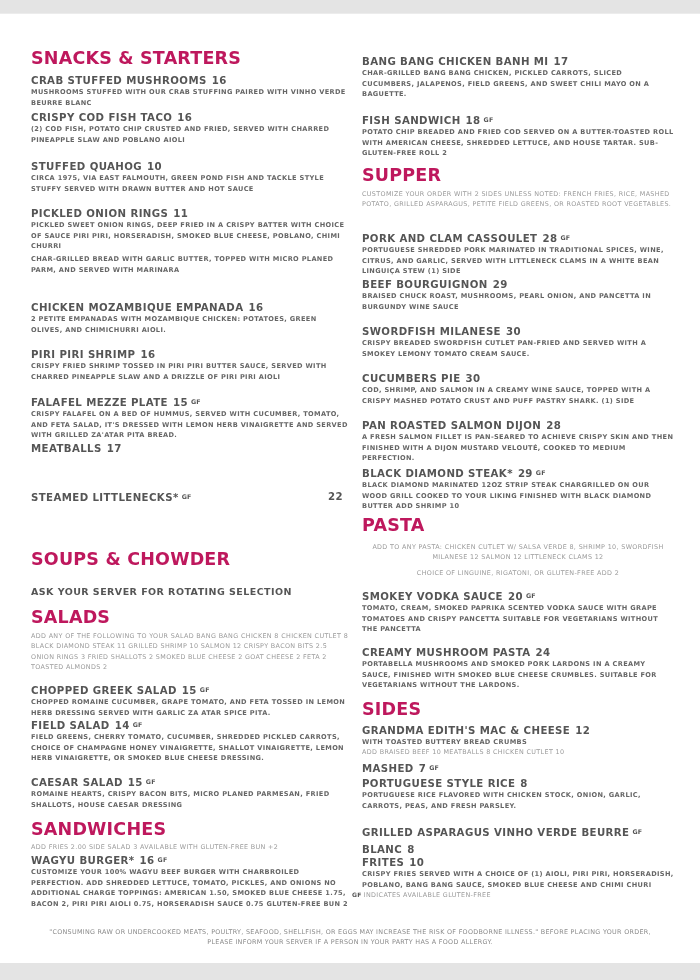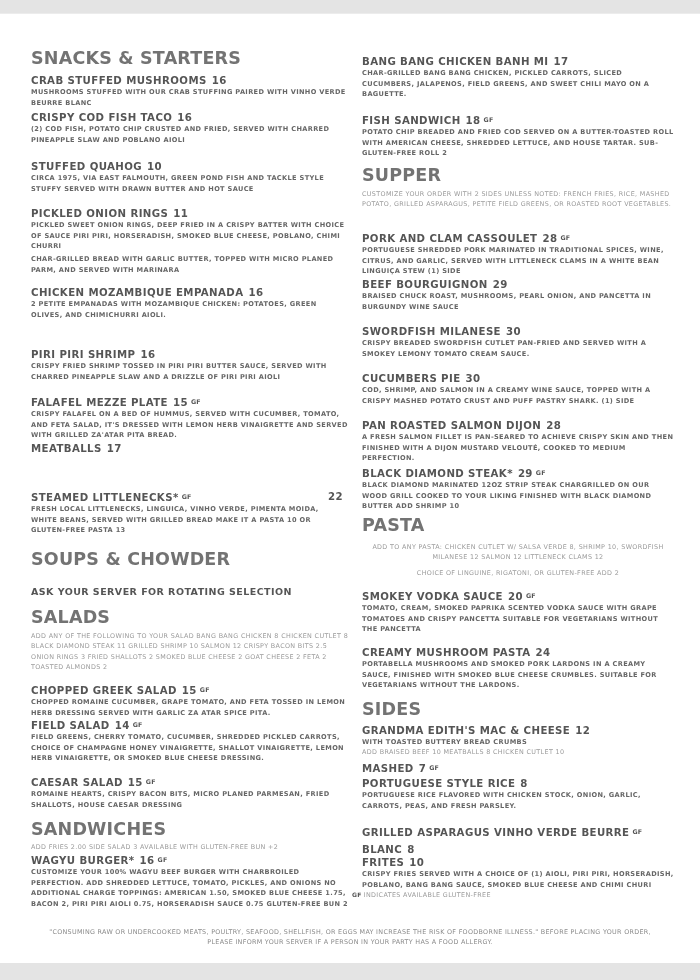--- a/index.html
+++ b/index.html
@@ -10,21 +10,21 @@
     color: #555;
     position: relative;
   }
   .topbar { position: absolute; left: 0; top: 0; width: 700px; height: 13px; background: #e4e4e4; border-bottom: 1px solid #ececec; }
   .bottombar { position: absolute; left: 0; top: 963px; width: 700px; height: 17px; background: #e4e4e4; }
   .col { position: absolute; top: 0; }
   .col-left { left: 31px; width: 318px; }
   .col-right { left: 362px; width: 312px; }
   .abs { position: absolute; left: 0; }
   .sec-title {
-    color: #737373; font-weight: bold; font-size: 17.5px; letter-spacing: 0.2px;
+    color: #be185d; font-weight: bold; font-size: 17.5px; letter-spacing: 0.2px;
     white-space: nowrap; line-height: 20px;
   }
   .item-name {
     color: #555; font-weight: bold; font-size: 10.2px; letter-spacing: 0.4px;
     white-space: nowrap; line-height: 13px;
   }
   .gf { font-size: 6.3px; font-weight: bold; margin-left: 3px; vertical-align: 2px; letter-spacing: 0.2px; }
   .price { margin-left: 5px; }
   .desc {
     font-size: 6.6px; color: #666; letter-spacing: 0.35px; line-height: 10.6px;
@@ -73,42 +73,41 @@
 
   <div class="abs" style="top:207px;width:318px">
     <div class="item-name"><span>PICKLED ONION RINGS</span><span class="price">11</span></div>
     <div class="desc">PICKLED SWEET ONION RINGS, DEEP FRIED IN A CRISPY BATTER WITH CHOICE OF SAUCE PIRI PIRI, HORSERADISH, SMOKED BLUE CHEESE, POBLANO, CHIMI CHURRI</div>
   </div>
 
   <div class="abs" style="top:254px;width:318px">
     <div class="desc">CHAR-GRILLED BREAD WITH GARLIC BUTTER, TOPPED WITH MICRO PLANED PARM, AND SERVED WITH MARINARA</div>
   </div>
 
-  <div class="abs" style="top:286px;width:318px">
+  <div class="abs" style="top:301px;width:318px">
     <div class="item-name"><span>CHICKEN MOZAMBIQUE EMPANADA</span><span class="price">16</span></div>
     <div class="desc">2 PETITE EMPANADAS WITH MOZAMBIQUE CHICKEN: POTATOES, GREEN OLIVES, AND CHIMICHURRI AIOLI.</div>
   </div>
 
   <div class="abs" style="top:348px;width:318px">
     <div class="item-name"><span>PIRI PIRI SHRIMP</span><span class="price">16</span></div>
     <div class="desc">CRISPY FRIED SHRIMP TOSSED IN PIRI PIRI BUTTER SAUCE, SERVED WITH CHARRED PINEAPPLE SLAW AND A DRIZZLE OF PIRI PIRI AIOLI</div>
   </div>
 
   <div class="abs" style="top:395px;width:318px">
     <div class="item-name"><span>FALAFEL MEZZE PLATE</span><span class="price">15</span><span class="gf">GF</span></div>
     <div class="desc">CRISPY FALAFEL ON A BED OF HUMMUS, SERVED WITH CUCUMBER, TOMATO, AND FETA SALAD, IT'S DRESSED WITH LEMON HERB VINAIGRETTE AND SERVED WITH GRILLED ZA'ATAR PITA BREAD.</div>
   </div>
 
   <div class="abs" style="top:442px;width:318px">
     <div class="item-name"><span>MEATBALLS</span><span class="price">17</span></div>
   </div>
 
   <div class="abs" style="top:490px;width:312px">
     <div class="item-name" style="position:relative"><span>STEAMED LITTLENECKS*</span><span class="gf">GF</span><span class="right-price">22</span></div>
-    <div class="desc">FRESH LOCAL LITTLENECKS, LINGUICA, VINHO VERDE, PIMENTA MOIDA, WHITE BEANS, SERVED WITH GRILLED BREAD MAKE IT A PASTA 10 OR GLUTEN-FREE PASTA 13</div>
   </div>
 
   <div class="abs sec-title" style="top:549px">SOUPS &amp; CHOWDER</div>
   <div class="abs ask" style="top:586px">ASK YOUR SERVER FOR ROTATING SELECTION</div>
 
   <div class="abs sec-title" style="top:607px">SALADS</div>
   <div class="abs note" style="top:631px;width:318px">ADD ANY OF THE FOLLOWING TO YOUR SALAD BANG BANG CHICKEN 8 CHICKEN CUTLET 8 BLACK DIAMOND STEAK 11 GRILLED SHRIMP 10 SALMON 12 CRISPY BACON BITS 2.5 ONION RINGS 3 FRIED SHALLOTS 2 SMOKED BLUE CHEESE 2 GOAT CHEESE 2 FETA 2 TOASTED ALMONDS 2</div>
 
   <div class="abs" style="top:683px;width:318px">
     <div class="item-name"><span>CHOPPED GREEK SALAD</span><span class="price">15</span><span class="gf">GF</span></div>

